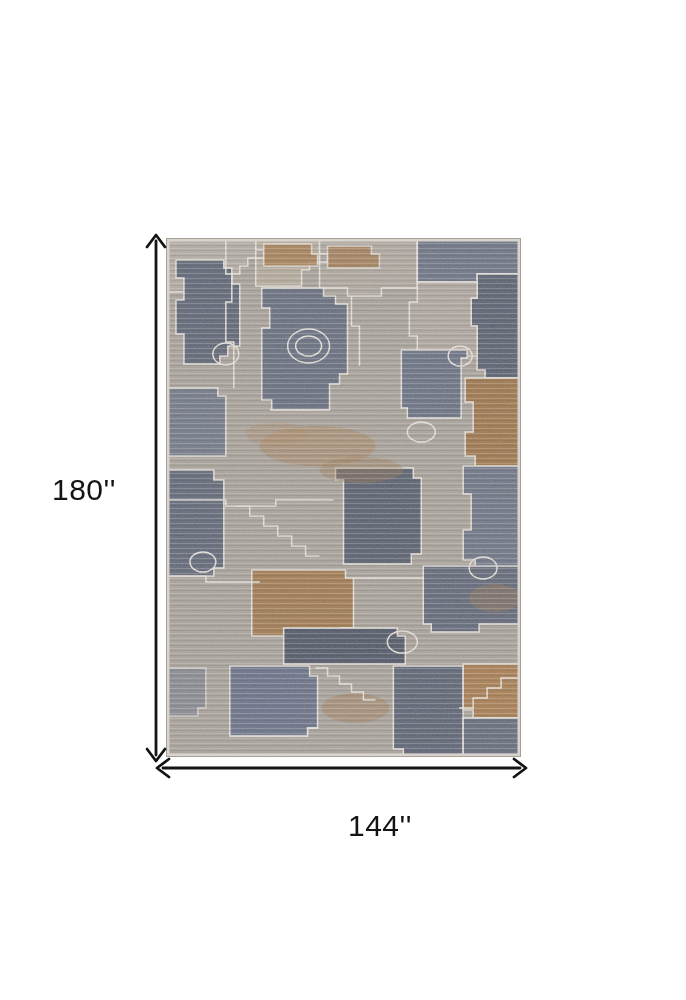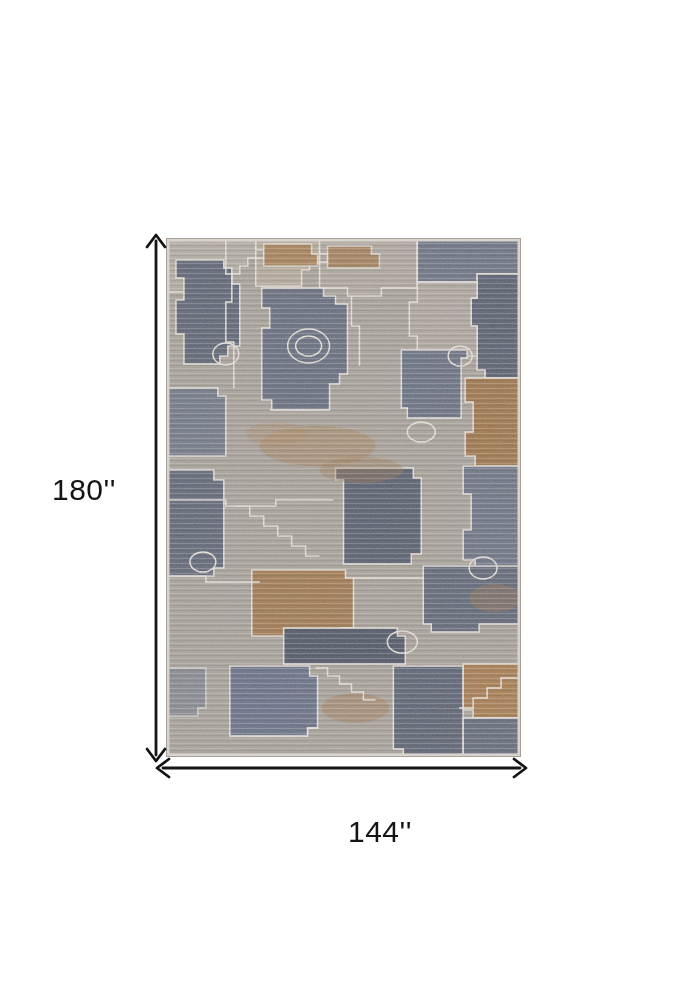--- a/index.html
+++ b/index.html
@@ -42,21 +42,20 @@
   }
   .dim-label.vertical {
     left: 42px;
     top: 472px;
     width: 84px;
   }
   .dim-label.horizontal {
     left: 338px;
     top: 808px;
     width: 84px;
-    margin-top: 6px;
   }
 </style>
 </head>
 <body>
 
 <div class="scene">
 
   <svg class="rug" viewBox="0 0 356 519" preserveAspectRatio="none" aria-hidden="true">
     <defs>
       <pattern id="striae" width="6" height="5" patternUnits="userSpaceOnUse">

